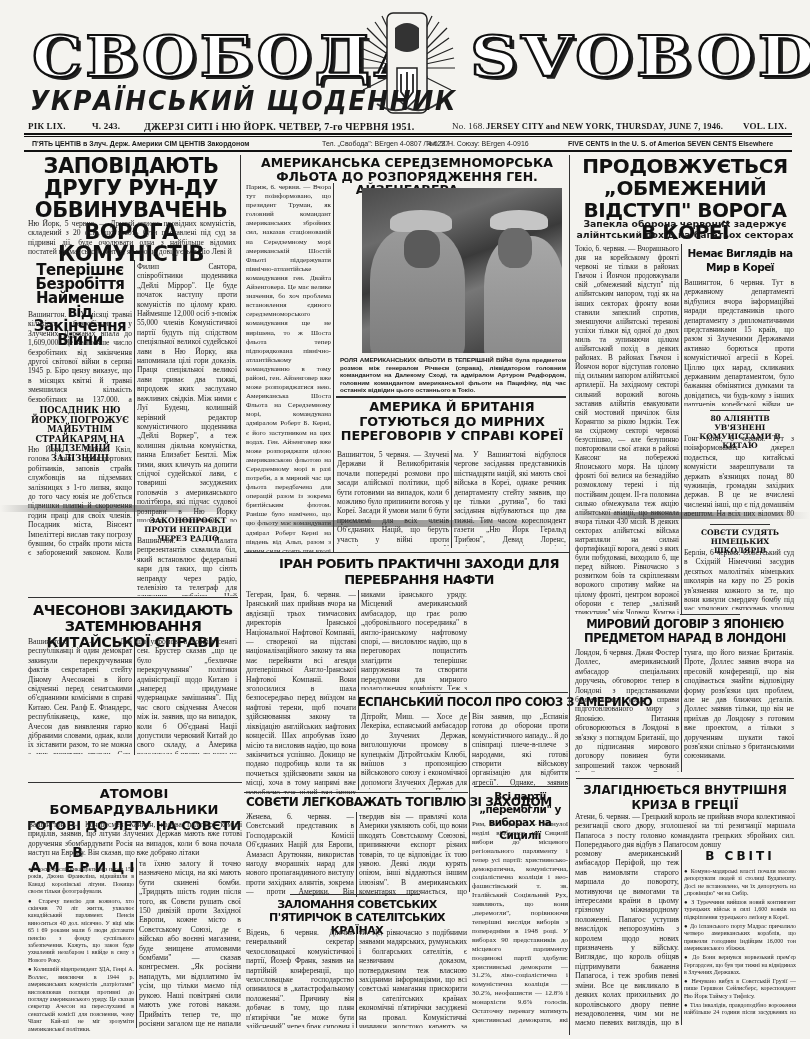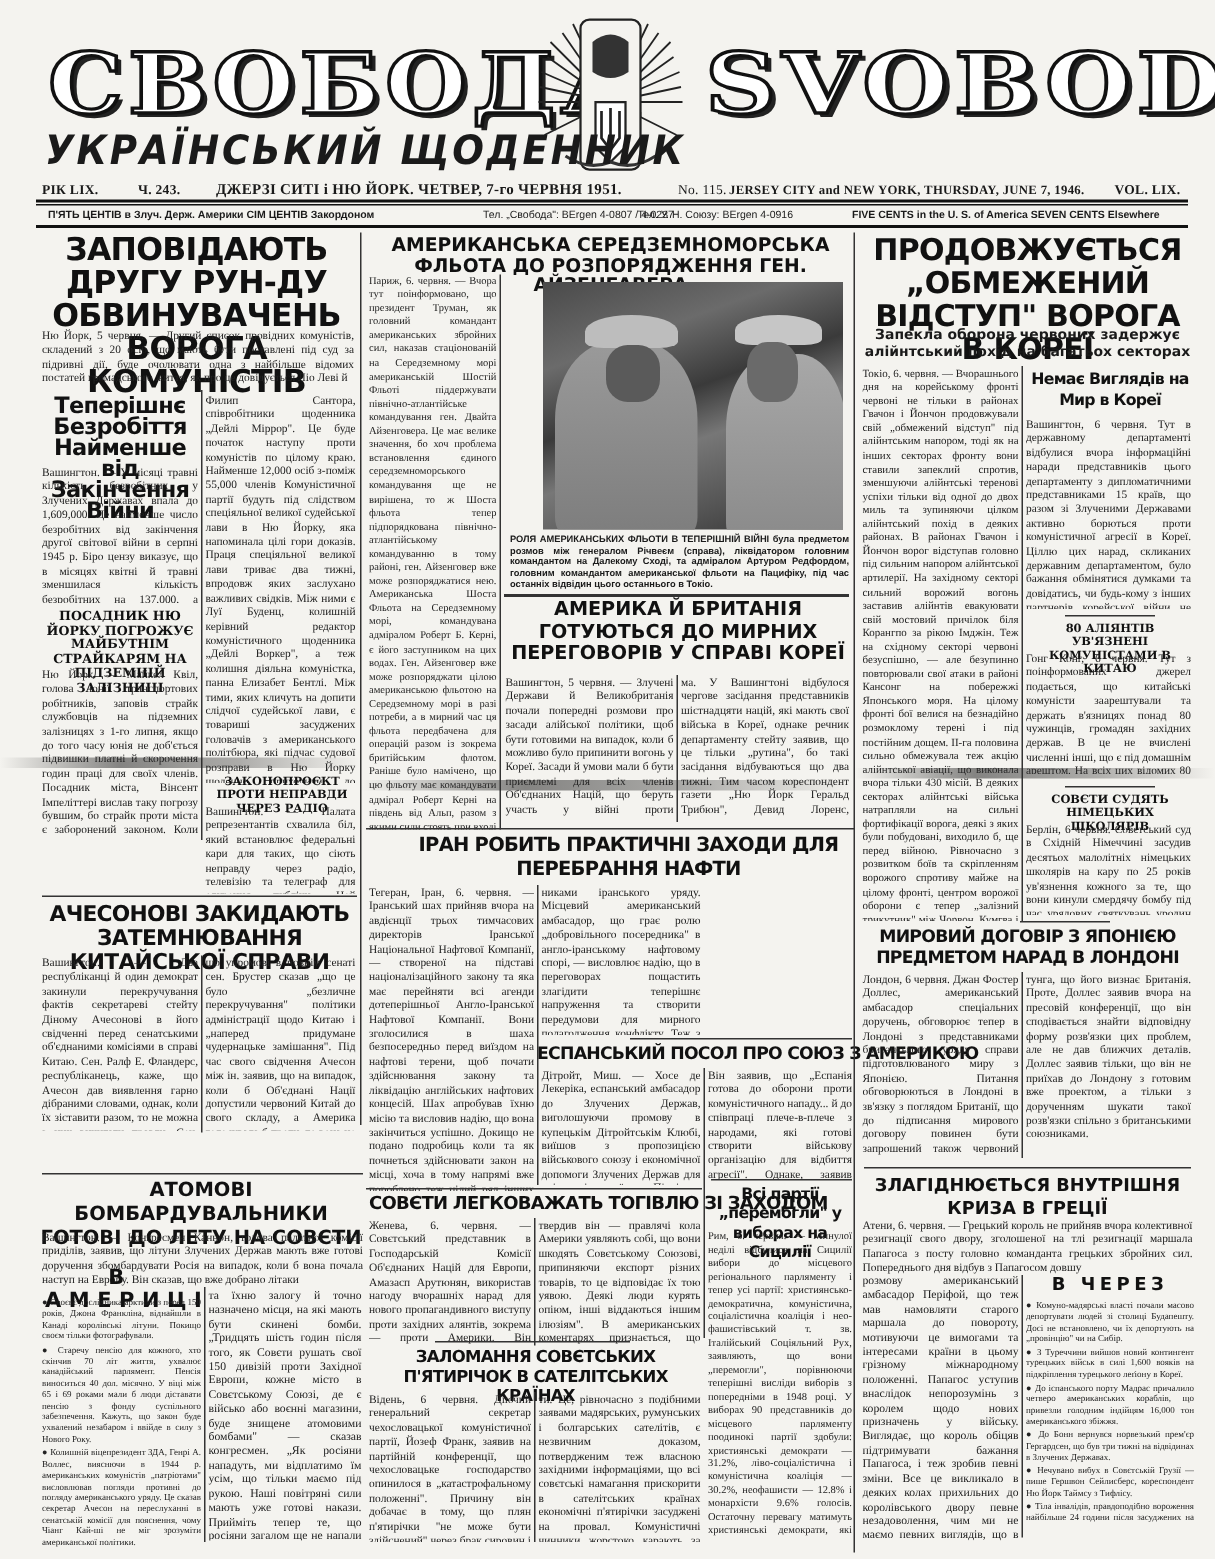--- a/index.html
+++ b/index.html
@@ -56,21 +56,21 @@
       <path d="M44 66 L44 84 L50 92 L56 84 L56 66 M50 64 L50 90" stroke="#222" stroke-width="1.8" fill="none"></path>
       <path d="M20 96 Q35 106 50 100 Q65 106 80 96" stroke="#333" stroke-width="2" fill="none"></path>
     </svg>
   </div>
 
   <div class="abs mast-sub" style="left:30px;top:87px;transform:scaleX(.92);transform-origin:left">УКРАЇНСЬКИЙ ЩОДЕННИК</div>
 
   <div class="abs dateline" style="left:28px;top:121px">РІК LIX.</div>
   <div class="abs dateline" style="left:92px;top:121px">Ч. 243.</div>
   <div class="abs dateline" style="left:144px;top:121px;font-size:10px">ДЖЕРЗІ СИТІ і НЮ ЙОРК.  ЧЕТВЕР, 7-го ЧЕРВНЯ 1951.</div>
-  <div class="abs dateline" style="left:452px;top:121px;font-weight:normal">No. 115.</div>
+  <div class="abs dateline" style="left:452px;top:121px;font-weight:normal">No. 168.</div>
   <div class="abs dateline" style="left:486px;top:121px;font-size:8.5px">JERSEY CITY and NEW YORK, THURSDAY, JUNE 7, 1946.</div>
   <div class="abs dateline" style="left:743px;top:121px">VOL. LIX.</div>
 </div>
 
 <div class="abs rule" style="left:24px;top:133px;width:768px;height:2px"></div>
 <div class="abs rule" style="left:24px;top:136px;width:768px;height:1px"></div>
 
 <div class="abs strip" style="left:32px;top:140px">П'ЯТЬ ЦЕНТІВ в Злуч. Держ. Америки   СІМ ЦЕНТІВ Закордоном</div>
 <div class="abs strip" style="left:322px;top:140px;font-weight:normal">Тел. „Свобода": BErgen 4-0807 / 4-0237</div>
 <div class="abs strip" style="left:425px;top:140px;font-weight:normal">Тел. У. Н. Союзу: BErgen 4-0916</div>
@@ -192,21 +192,21 @@
 <div class="abs txt" style="left:575px;top:648px;width:104px;height:124px">Лондон, 6 червня. Джан Фостер Доллес, американський амбасадор спеціальних доручень, обговорює тепер в Лондоні з представниками британського уряду справи підготовлюваного миру з Японією. Питання обговорюються в Лондоні в зв'язку з поглядом Британії, що до підписання мирового договору повинен бути запрошений також червоний Китай, що тепер в Лондоні відкидається. Головною спірною точкою є питання, хто має підписати цей договір з китайського боку: націонал-китайський уряд Чіанг Кай-ші на Формозі, що його визнає Америка, чи комуністичний уряд Мао Це</div>
 <div class="vline" style="left:681px;top:648px;height:124px"></div>
 <div class="abs txt" style="left:684px;top:648px;width:110px;height:124px">тунга, що його визнає Британія. Проте, Доллес заявив вчора на пресовій конференції, що він сподівається знайти відповідну форму розв'язки цих проблем, але не дав ближчих деталів. Доллес заявив тільки, що він не приїхав до Лондону з готовим вже проектом, а тільки з доручeнням шукати такої розв'язки спільно з британськими союзниками.</div>
 
 <div class="hline" style="left:576px;top:778px;width:218px"></div>
 <div class="abs hl" style="left:574px;top:783px;width:222px;font-size:11.8px;line-height:14.5px;font-family:'DejaVu Sans',sans-serif">ЗЛАГІДНЮЄТЬСЯ ВНУТРІШНЯ КРИЗА В ГРЕЦІЇ</div>
 <div class="abs txt" style="left:575px;top:812px;width:220px;height:38px">Атени, 6. червня. — Грецький король не прийняв вчора колективної резигнації свого двору, зголошеної на тлі резигнації маршала Папагоса з посту головно команданта грецьких збройних сил. Попереднього дня відбув з Папагосом довшу</div>
 <div class="abs txt" style="left:575px;top:849px;width:104px;height:178px;font-size:7.8px">розмову американський амбасадор Періфой, що теж мав намовляти старого маршала до повороту, мотивуючи це вимогами та інтересами країни в цьому грізному міжнародному положенні. Папагос уступив внаслідок непорозумінь з королем щодо нових призначень у війську. Виглядає, що король обіцяв підтримувати бажання Папагоса, і теж зробив певні зміни. Все це викликало в деяких колах прихильних до королівського двору певне незадоволення, чим ми не маємо певних виглядів, що в наслідок таких справ Папагос може повернути. Через це справа може вирішитися і король і Папагос знайдуть спільну мову до Атлантійського пакту.</div>
 <div class="vline" style="left:681px;top:850px;height:175px"></div>
 
-<div class="abs hl" style="left:684px;top:850px;width:112px;font-size:12px;letter-spacing:3px;font-family:'DejaVu Sans',sans-serif">В ЧЕРЕЗ</div>
+<div class="abs hl" style="left:684px;top:850px;width:112px;font-size:12px;letter-spacing:3px;font-family:'DejaVu Sans',sans-serif">В СВІТІ</div>
 <div class="abs" style="left:684px;top:868px;width:112px;height:148px;overflow:hidden">
   <p class="txt bullet" style="font-size:6px;line-height:7.3px;margin-bottom:2px">Комуно-мадярські власті почали масово депортувати людей зі столиці Будапешту. Досі не встановлено, чи їх депортують на „провінцію" чи на Сибір.</p>
   <p class="txt bullet" style="font-size:6px;line-height:7.3px;margin-bottom:2px">З Туреччини вийшов новий контингент турецьких військ в силі 1,600 вояків на підкріплення турецького леґіону в Кореї.</p>
   <p class="txt bullet" style="font-size:6px;line-height:7.3px;margin-bottom:2px">До іспанського порту Мадрас причалило четверо американських кораблів, що привезли голодним індійцям 16,000 тон американського збіжжя.</p>
   <p class="txt bullet" style="font-size:6px;line-height:7.3px;margin-bottom:2px">До Бонн вернувся норвезький прем'єр Гергардсен, що був три тижні на відвідинах в Злучених Державах.</p>
   <p class="txt bullet" style="font-size:6px;line-height:7.3px;margin-bottom:2px">Нечувано вибух в Совєтській Грузії — пише Гершвон Сейлисберс, кореспондент Ню Йорк Таймсу з Тифлісу.</p>
   <p class="txt bullet" style="font-size:6px;line-height:7.3px">Тіла інвалідів, правдоподібно вороження найбільше 24 години після засуджених на смерть за воєнні злочини німецьких вождів — Вчора запокоєно їх німці на останні відвідини.</p>
 </div>
 
 </body></html>

